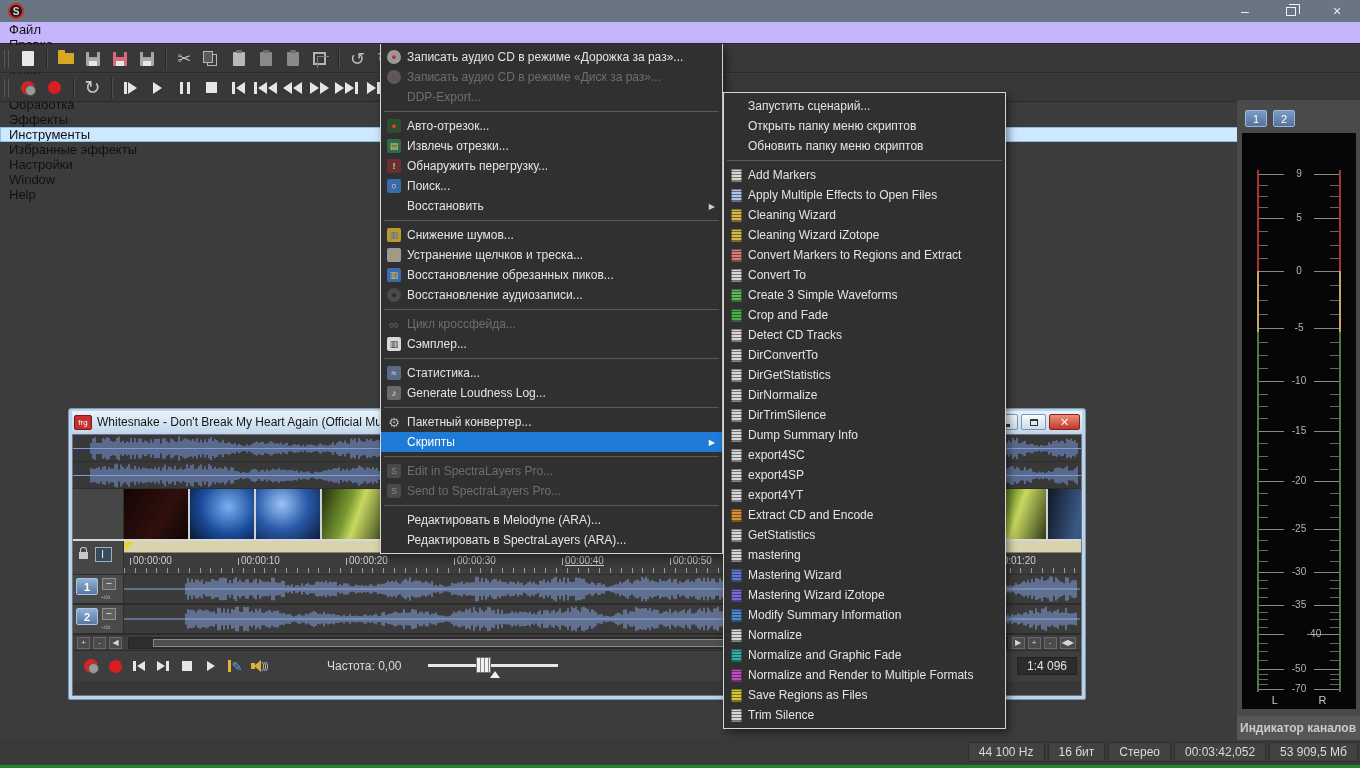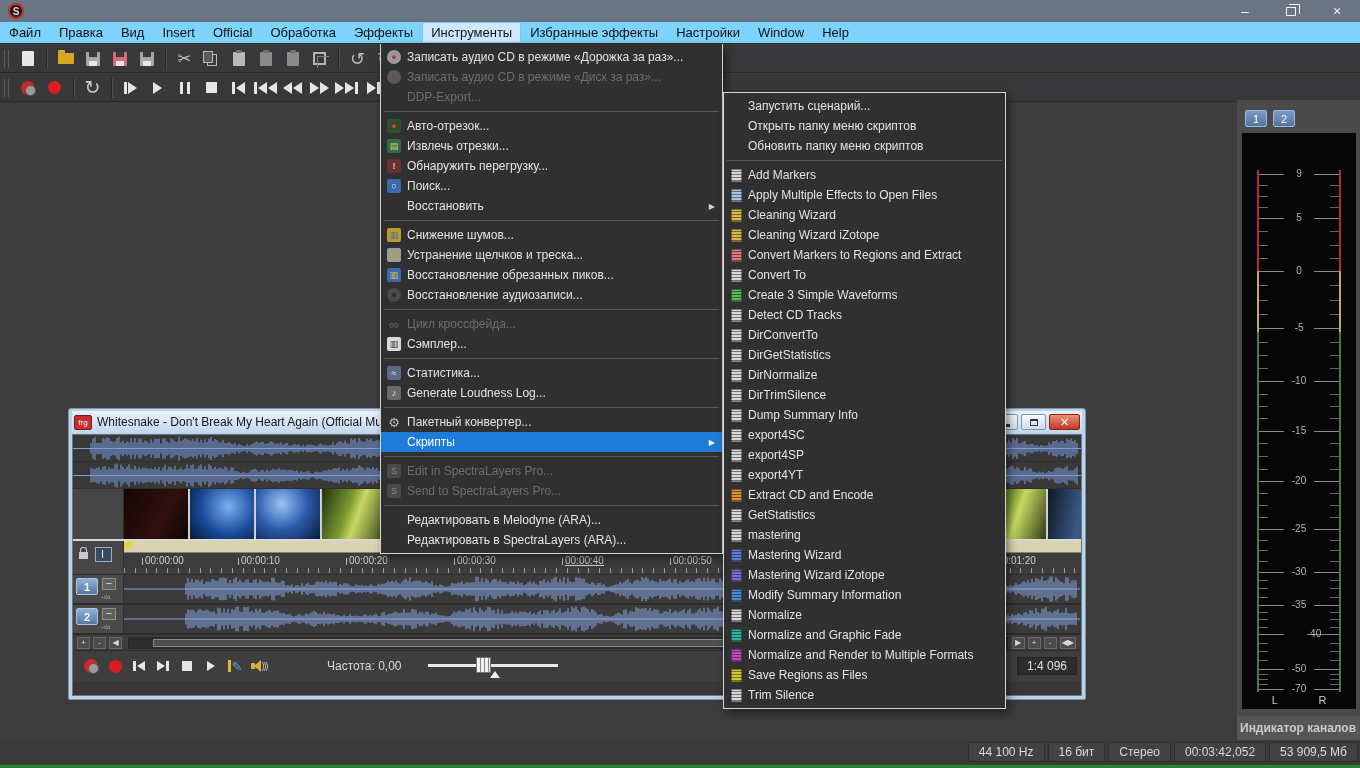--- a/index.html
+++ b/index.html
@@ -14,22 +14,22 @@
     border:2px solid #c03030; color:#d8d8d8; font-size:10px; font-weight:bold;
     display:flex; align-items:center; justify-content:center; }
   #winctrl { margin-left:auto; display:flex; height:100%; }
   .wc { width:46px; height:100%; display:flex; align-items:center; justify-content:center;
     color:#eef2f6; font-size:14px; }
   .wc-restore-glyph { width:10px; height:9px; border:1px solid #eef2f6; position:relative; background:transparent; }
   .wc-restore-glyph:before { content:""; position:absolute; left:2px; top:-4px; width:10px; height:9px;
     border:1px solid #eef2f6; border-bottom:none; border-left:none; }
 
   
-  #menubar { position:absolute; left:0; top:22px; width:100%; height:22px; background:#7dd3fc;
-    display:flex; align-items:stretch; border-bottom:1px solid #2a2a2a; }
+  #menubar { position:absolute; left:0; top:22px; width:100%; height:22px; background:#c4b5fd;
+    display:flex; align-items:stretch; border-bottom:1px solid #2a2a2a;flex-direction:column; }
   .mb-item { padding:0 9px; font-size:13px; color:#111; display:flex; align-items:center; }
   .mb-item.active { background:#cde8ff; outline:1px solid #88c2ee; outline-offset:-1px; }
 
   
   #tb1 { position:absolute; left:0; top:45px; width:100%; height:28px; background:#38383a;
     display:flex; align-items:center; border-bottom:1px solid #2c2c2e; }
   #tb2 { position:absolute; left:0; top:74px; width:100%; height:28px; background:#38383a;
     display:flex; align-items:center; border-bottom:1px solid #2a2a2a; }
   .tbgrip { width:5px; height:18px; margin:0 5px 0 4px;
     border-left:1px solid #5a5a5a; border-right:1px solid #5a5a5a; }
@@ -397,21 +397,21 @@
         <div class="dw-head-col">
           <span class="ic-lock"></span>
           <span class="ic-ibeam"></span>
         </div>
         <div class="dw-ruler-area">
           <div class="scrub">
             <span class="scrub-flag"></span>
           </div>
           <div id="ruler">
               <div class="rticks"></div>
-              <span class="rlab" style="left: 18px;"><i></i>00:00:00</span>
+              <span class="rlab" style="left: 6px;"><i></i>00:00:00</span>
               <span class="rlab" style="left: 114px;"><i></i>00:00:10</span>
               <span class="rlab" style="left: 222px;"><i></i>00:00:20</span>
               <span class="rlab" style="left: 330px;"><i></i>00:00:30</span>
               <span class="rlab" style="left: 438px; text-decoration: underline;"><i></i>00:00:40</span>
               <span class="rlab" style="left: 546px;"><i></i>00:00:50</span>
               <span class="rlab" style="left: 654px;"><i></i>00:01:00</span>
               <span class="rlab" style="left: 762px;"><i></i>00:01:10</span>
               <span class="rlab" style="left: 870px;"><i></i>00:01:20</span>
             </div>
         </div>
@@ -828,20 +828,26 @@
         <span class="mi-label">Convert To</span>
       </div>
       <div class="mi">
         <span class="mi-ico">
           <span class="scr" style="background-color: rgb(88, 184, 88);"></span>
         </span>
         <span class="mi-label">Create 3 Simple Waveforms</span>
       </div>
       <div class="mi">
         <span class="mi-ico">
+          <span class="scr" style="background-color: rgb(72, 176, 72);"></span>
+        </span>
+        <span class="mi-label">Crop and Fade</span>
+      </div>
+      <div class="mi">
+        <span class="mi-ico">
           <span class="scr" style="background-color: rgb(216, 216, 216);"></span>
         </span>
         <span class="mi-label">Detect CD Tracks</span>
       </div>
       <div class="mi">
         <span class="mi-ico">
           <span class="scr" style="background-color: rgb(216, 216, 216);"></span>
         </span>
         <span class="mi-label">DirConvertTo</span>
       </div>

